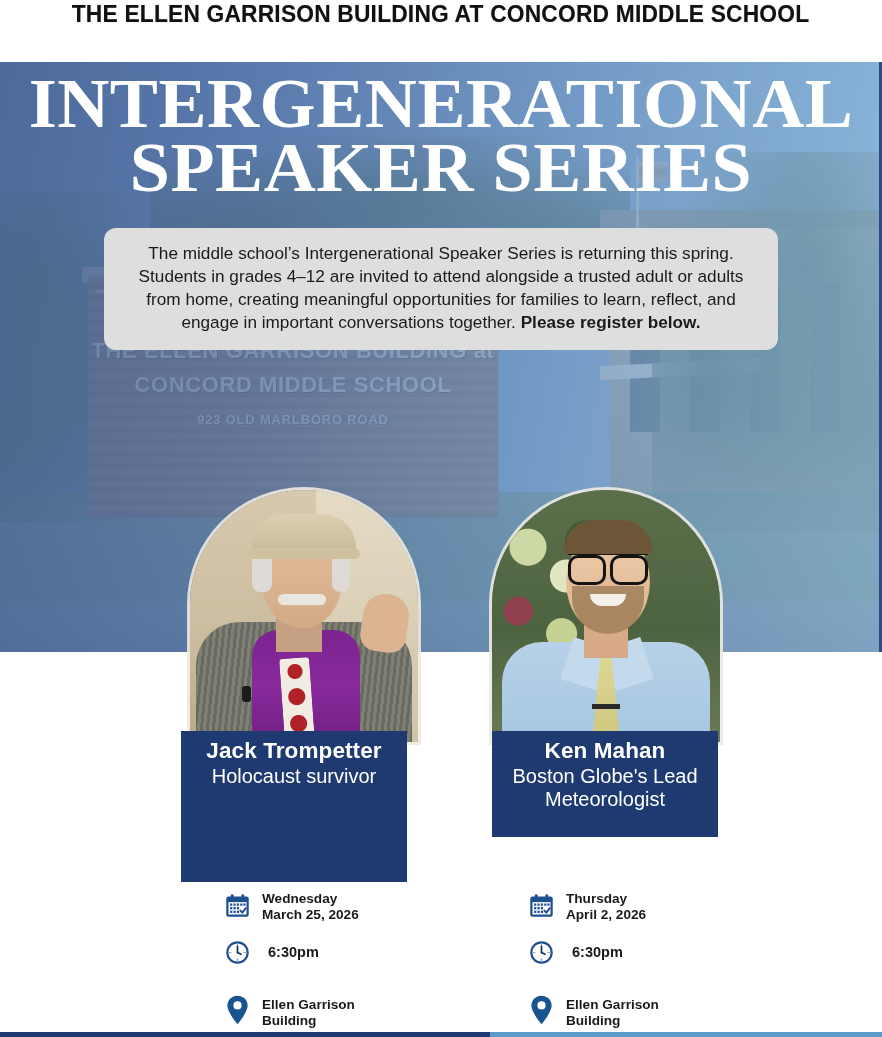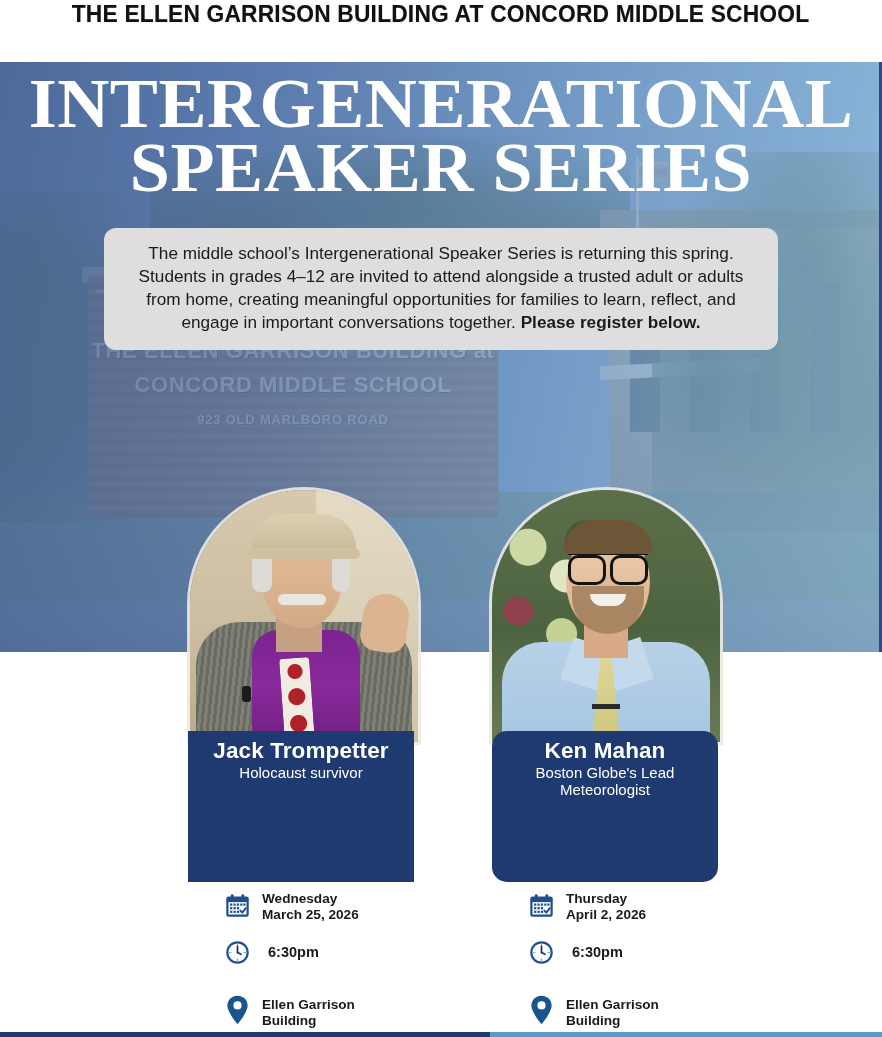--- a/index.html
+++ b/index.html
@@ -292,28 +292,28 @@
   .km-smile { position:absolute; left:98px; top:104px; width:36px; height:12px; background:#f3f0ea; border-radius: 0 0 18px 18px; }
 
   
   .name-card {
     position: absolute;
     background: #1f3a70;
     color: #ffffff;
     text-align: center;
     box-sizing: border-box;
   }
-  .card-left  { left: 188px; top: 731px; width: 226px; height: 151px; padding-top: 7px; }
-  .card-right { left: 492px; top: 731px; width: 226px; height: 151px; padding-top: 7px; border-radius: 15px; }
+  .card-left  { left: 181px; top: 731px; width: 226px; height: 151px; padding-top: 7px; }
+  .card-right { left: 492px; top: 731px; width: 226px; height: 106px; padding-top: 7px; }
   .sp-name {
     font-size: 22.5px; font-weight: 700; line-height: 1.12;
     letter-spacing: 0.1px;
   }
   .sp-role {
-    font-size: 15px; font-weight: 400; line-height: 1.12;
+    font-size: 20px; font-weight: 400; line-height: 1.12;
     margin-top: 2px;
   }
   .sp-talk {
     font-size: 23px; font-weight: 400; line-height: 1.1;
     margin-top: 14px;
   }
   .card-right .sp-talk { margin-top: 10px; }
 
   
   .details {

